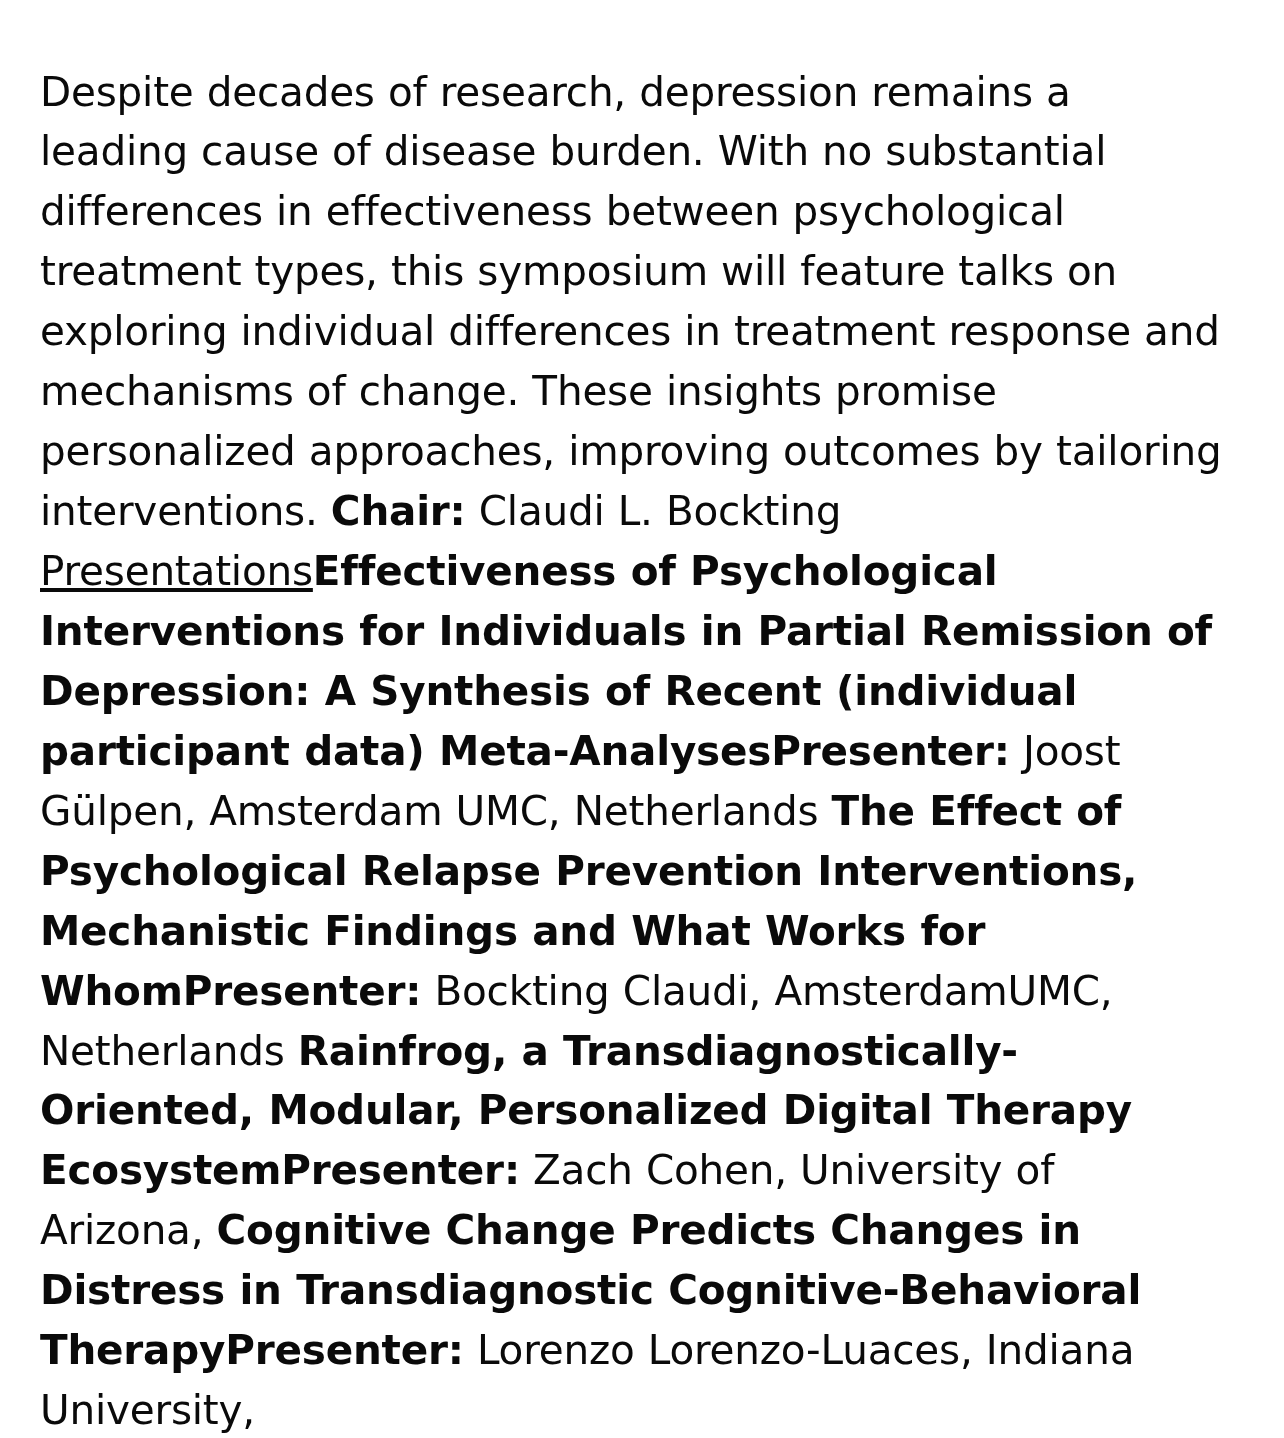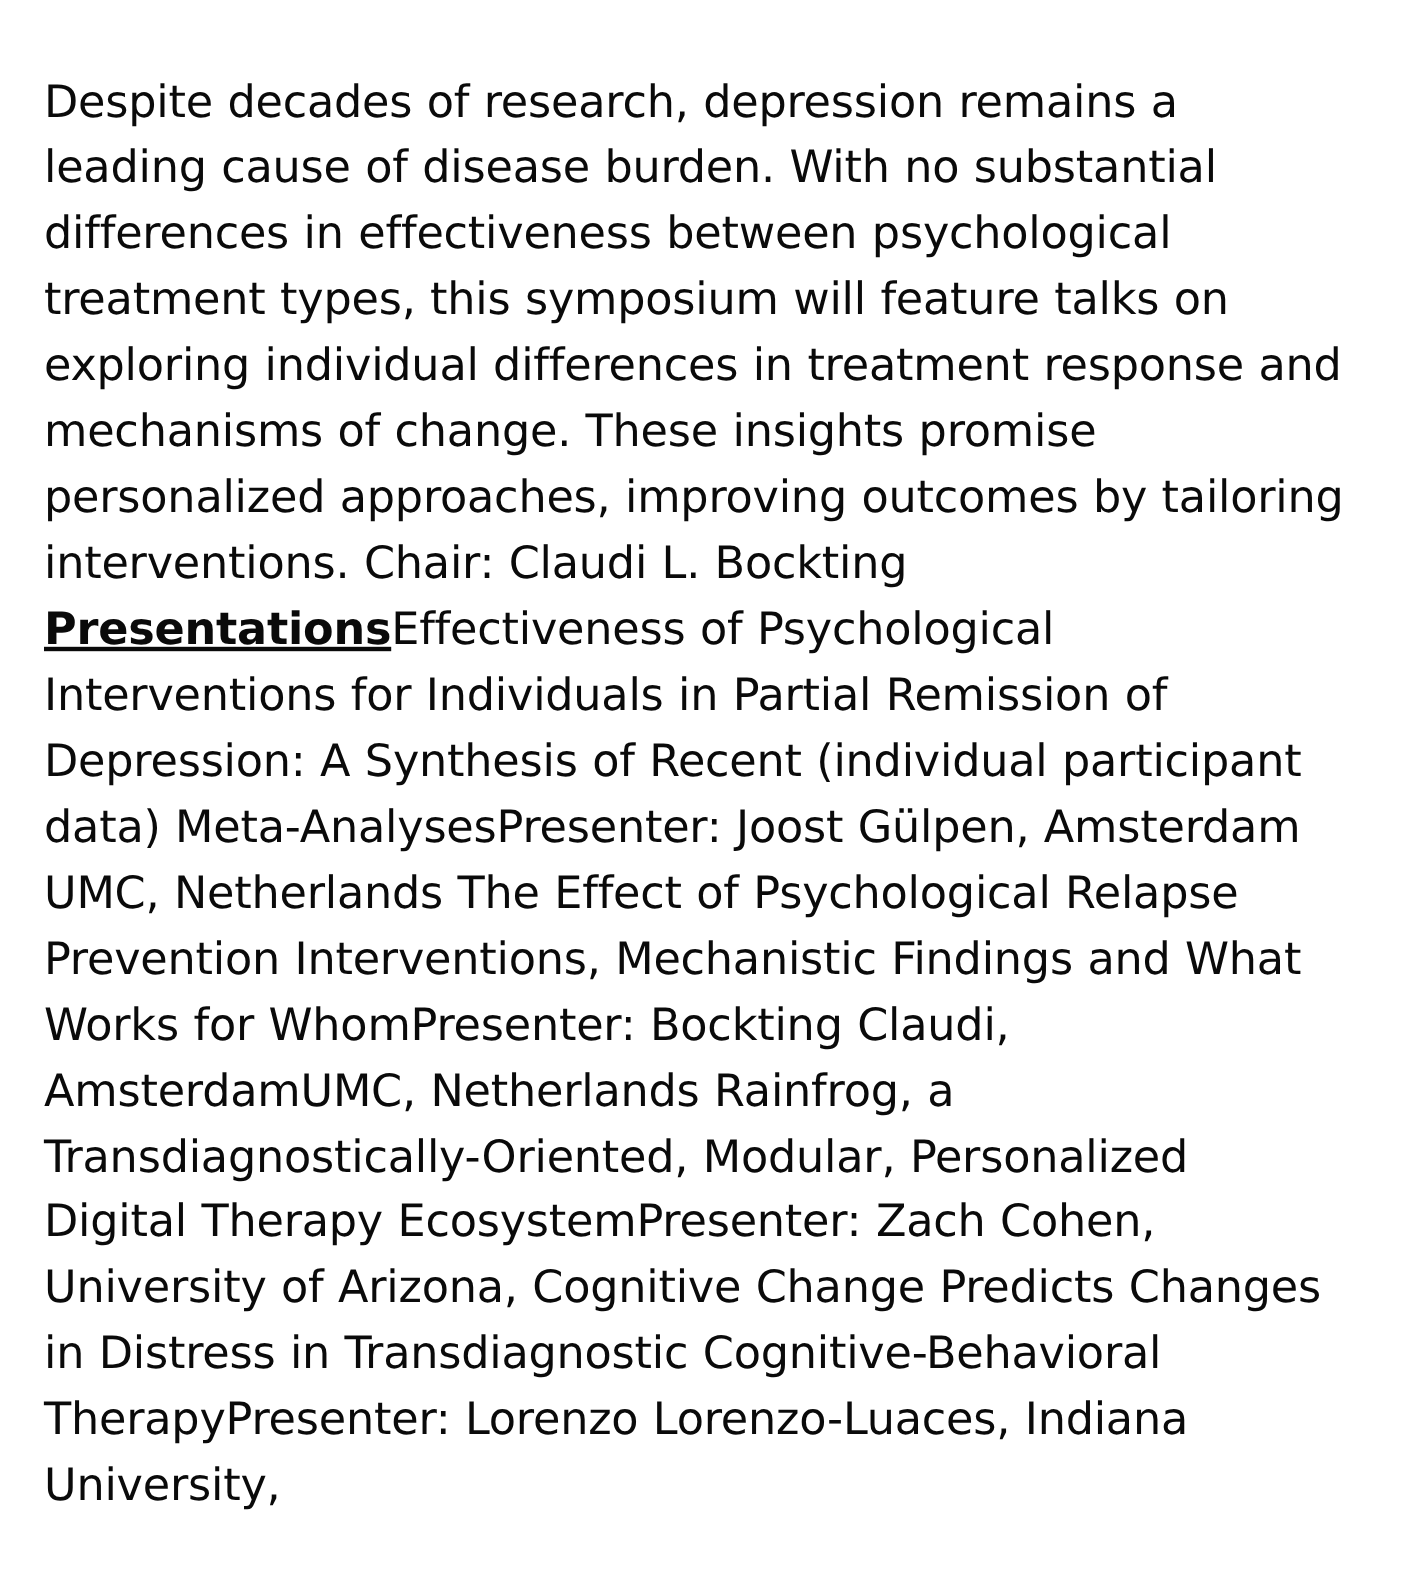--- a/index.html
+++ b/index.html
@@ -24,24 +24,24 @@
   }
   .abstract {
     font-size: 40.5px;
     line-height: 1.48;
     letter-spacing: -0.2px;
     text-align: left;
     word-spacing: 0.5px;
   }
   .abstract b,
   .abstract .bold {
-    font-weight: 400;
+    font-weight: 700;
   }
   .abstract .underline {
-    font-weight: 700;
+    font-weight: 400;
     text-decoration: underline;
     text-underline-offset: 3px;
   }
 </style>
 </head>
 <body>
 
 <div class="page">
 
   <p class="abstract">

